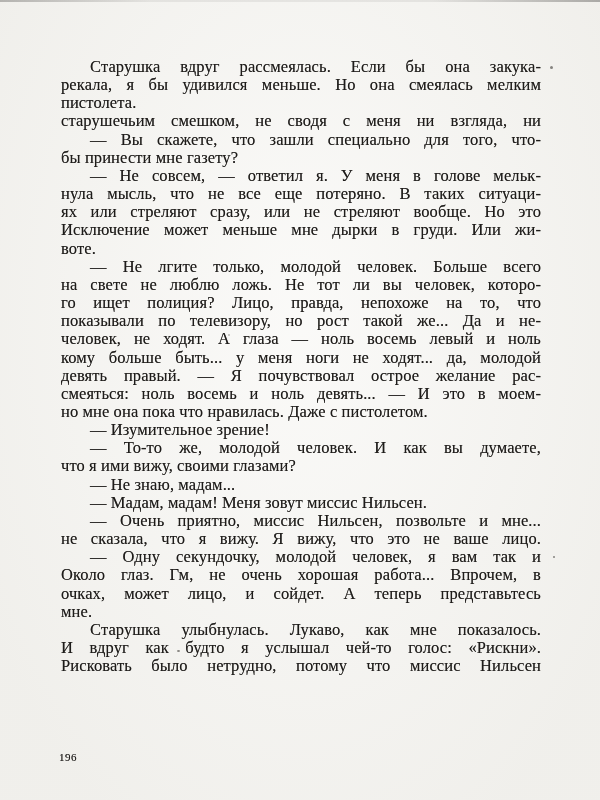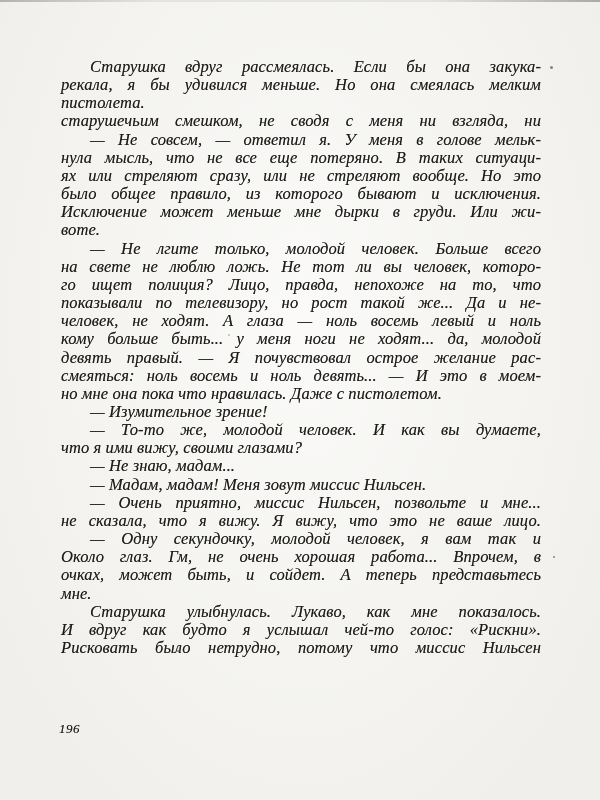--- a/index.html
+++ b/index.html
@@ -9,21 +9,20 @@
     overflow: hidden;
     background: #f5f4f0;
     font-family: "Liberation Serif", "DejaVu Serif", serif;
     color: #1e1c1a;
   }
   .page {
     position: absolute; inset: 0;
     background:
       radial-gradient(ellipse at 50% 40%, rgba(255,255,255,0.55), rgba(0,0,0,0.02) 85%),
       #f5f4f0;
-    font-style: italic;
   }
   .top-edge {
     position: absolute; top: 0; left: 0; width: 600px; height: 2px;
     background: linear-gradient(to right,
       rgba(40,38,36,0.30), rgba(40,38,36,0.08) 25%,
       rgba(40,38,36,0.08) 72%, rgba(40,38,36,0.35));
   }
   .text-block {
     position: absolute;
     left: 61px; top: 58px; width: 480px;
@@ -34,22 +33,22 @@
     line-height: 18.15px;
     letter-spacing: 0.1px;
     text-align: justify;
     text-align-last: justify;
     text-shadow: 0 0 0.4px rgba(30,28,26,0.55);
   }
   .line.first { text-indent: 29px; }
   .line.last { text-align-last: left; }
   .page-number {
     position: absolute;
-    left: 59px; top: 720px;
-    font-size: 13px;
+    left: 59px; top: 748px;
+    font-size: 11px;
     line-height: 18px;
     letter-spacing: 0.5px;
     text-shadow: 0 0 0.4px rgba(30,28,26,0.55);
   }
   .speck {
     position: absolute;
     background: #4a4844;
     border-radius: 50%;
     opacity: 0.65;
   }
@@ -65,24 +64,27 @@
   <div class="top-edge"></div>
 
   <div class="text-block">
       <div class="para">
         <div class="line first">Старушка вдруг рассмеялась. Если бы она закука-</div>
         <div class="line">рекала, я бы удивился меньше. Но она смеялась мелким</div>
         <div class="line last">пистолета.</div>
         <div class="line">старушечьим смешком, не сводя с меня ни взгляда, ни</div>
       </div>
       <div class="para">
+        <div class="line first">— Вы скажете, что зашли специально для того, что-</div>
+        <div class="line last">бы принести мне газету?</div>
+      </div>
+      <div class="para">
         <div class="line first">— Не совсем, — ответил я. У меня в голове мельк-</div>
         <div class="line">нула мысль, что не все еще потеряно. В таких ситуаци-</div>
         <div class="line">ях или стреляют сразу, или не стреляют вообще. Но это</div>
-        <div class="line">было общее правило, из которого бывают и исключения.</div>
         <div class="line">Исключение может меньше мне дырки в груди. Или жи-</div>
         <div class="line last">воте.</div>
       </div>
       <div class="para">
         <div class="line first">— Не лгите только, молодой человек. Больше всего</div>
         <div class="line">на свете не люблю ложь. Не тот ли вы человек, которо-</div>
         <div class="line">го ищет полиция? Лицо, правда, непохоже на то, что</div>
         <div class="line">показывали по телевизору, но рост такой же... Да и не-</div>
         <div class="line">человек, не ходят. А глаза — ноль восемь левый и ноль</div>
         <div class="line">кому больше быть... у меня ноги не ходят... да, молодой</div>
@@ -103,21 +105,21 @@
       <div class="para">
         <div class="line first last">— Мадам, мадам! Меня зовут миссис Нильсен.</div>
       </div>
       <div class="para">
         <div class="line first">— Очень приятно, миссис Нильсен, позвольте и мне...</div>
       </div>
       <div class="para">
         <div class="line">не сказала, что я вижу. Я вижу, что это не ваше лицо.</div>
         <div class="line first">— Одну секундочку, молодой человек, я вам так и</div>
         <div class="line">Около глаз. Гм, не очень хорошая работа... Впрочем, в</div>
-        <div class="line">очках, может быть, и сойдет. А теперь представьтесь</div>
+        <div class="line">очках, может лицо, и сойдет. А теперь представьтесь</div>
         <div class="line last">мне.</div>
       </div>
       <div class="para">
         <div class="line first">Старушка улыбнулась. Лукаво, как мне показалось.</div>
         <div class="line">И вдруг как будто я услышал чей-то голос: «Рискни».</div>
         <div class="line">Рисковать было нетрудно, потому что миссис Нильсен</div>
       </div>
     </div>
 
   <div class="page-number">196</div>

